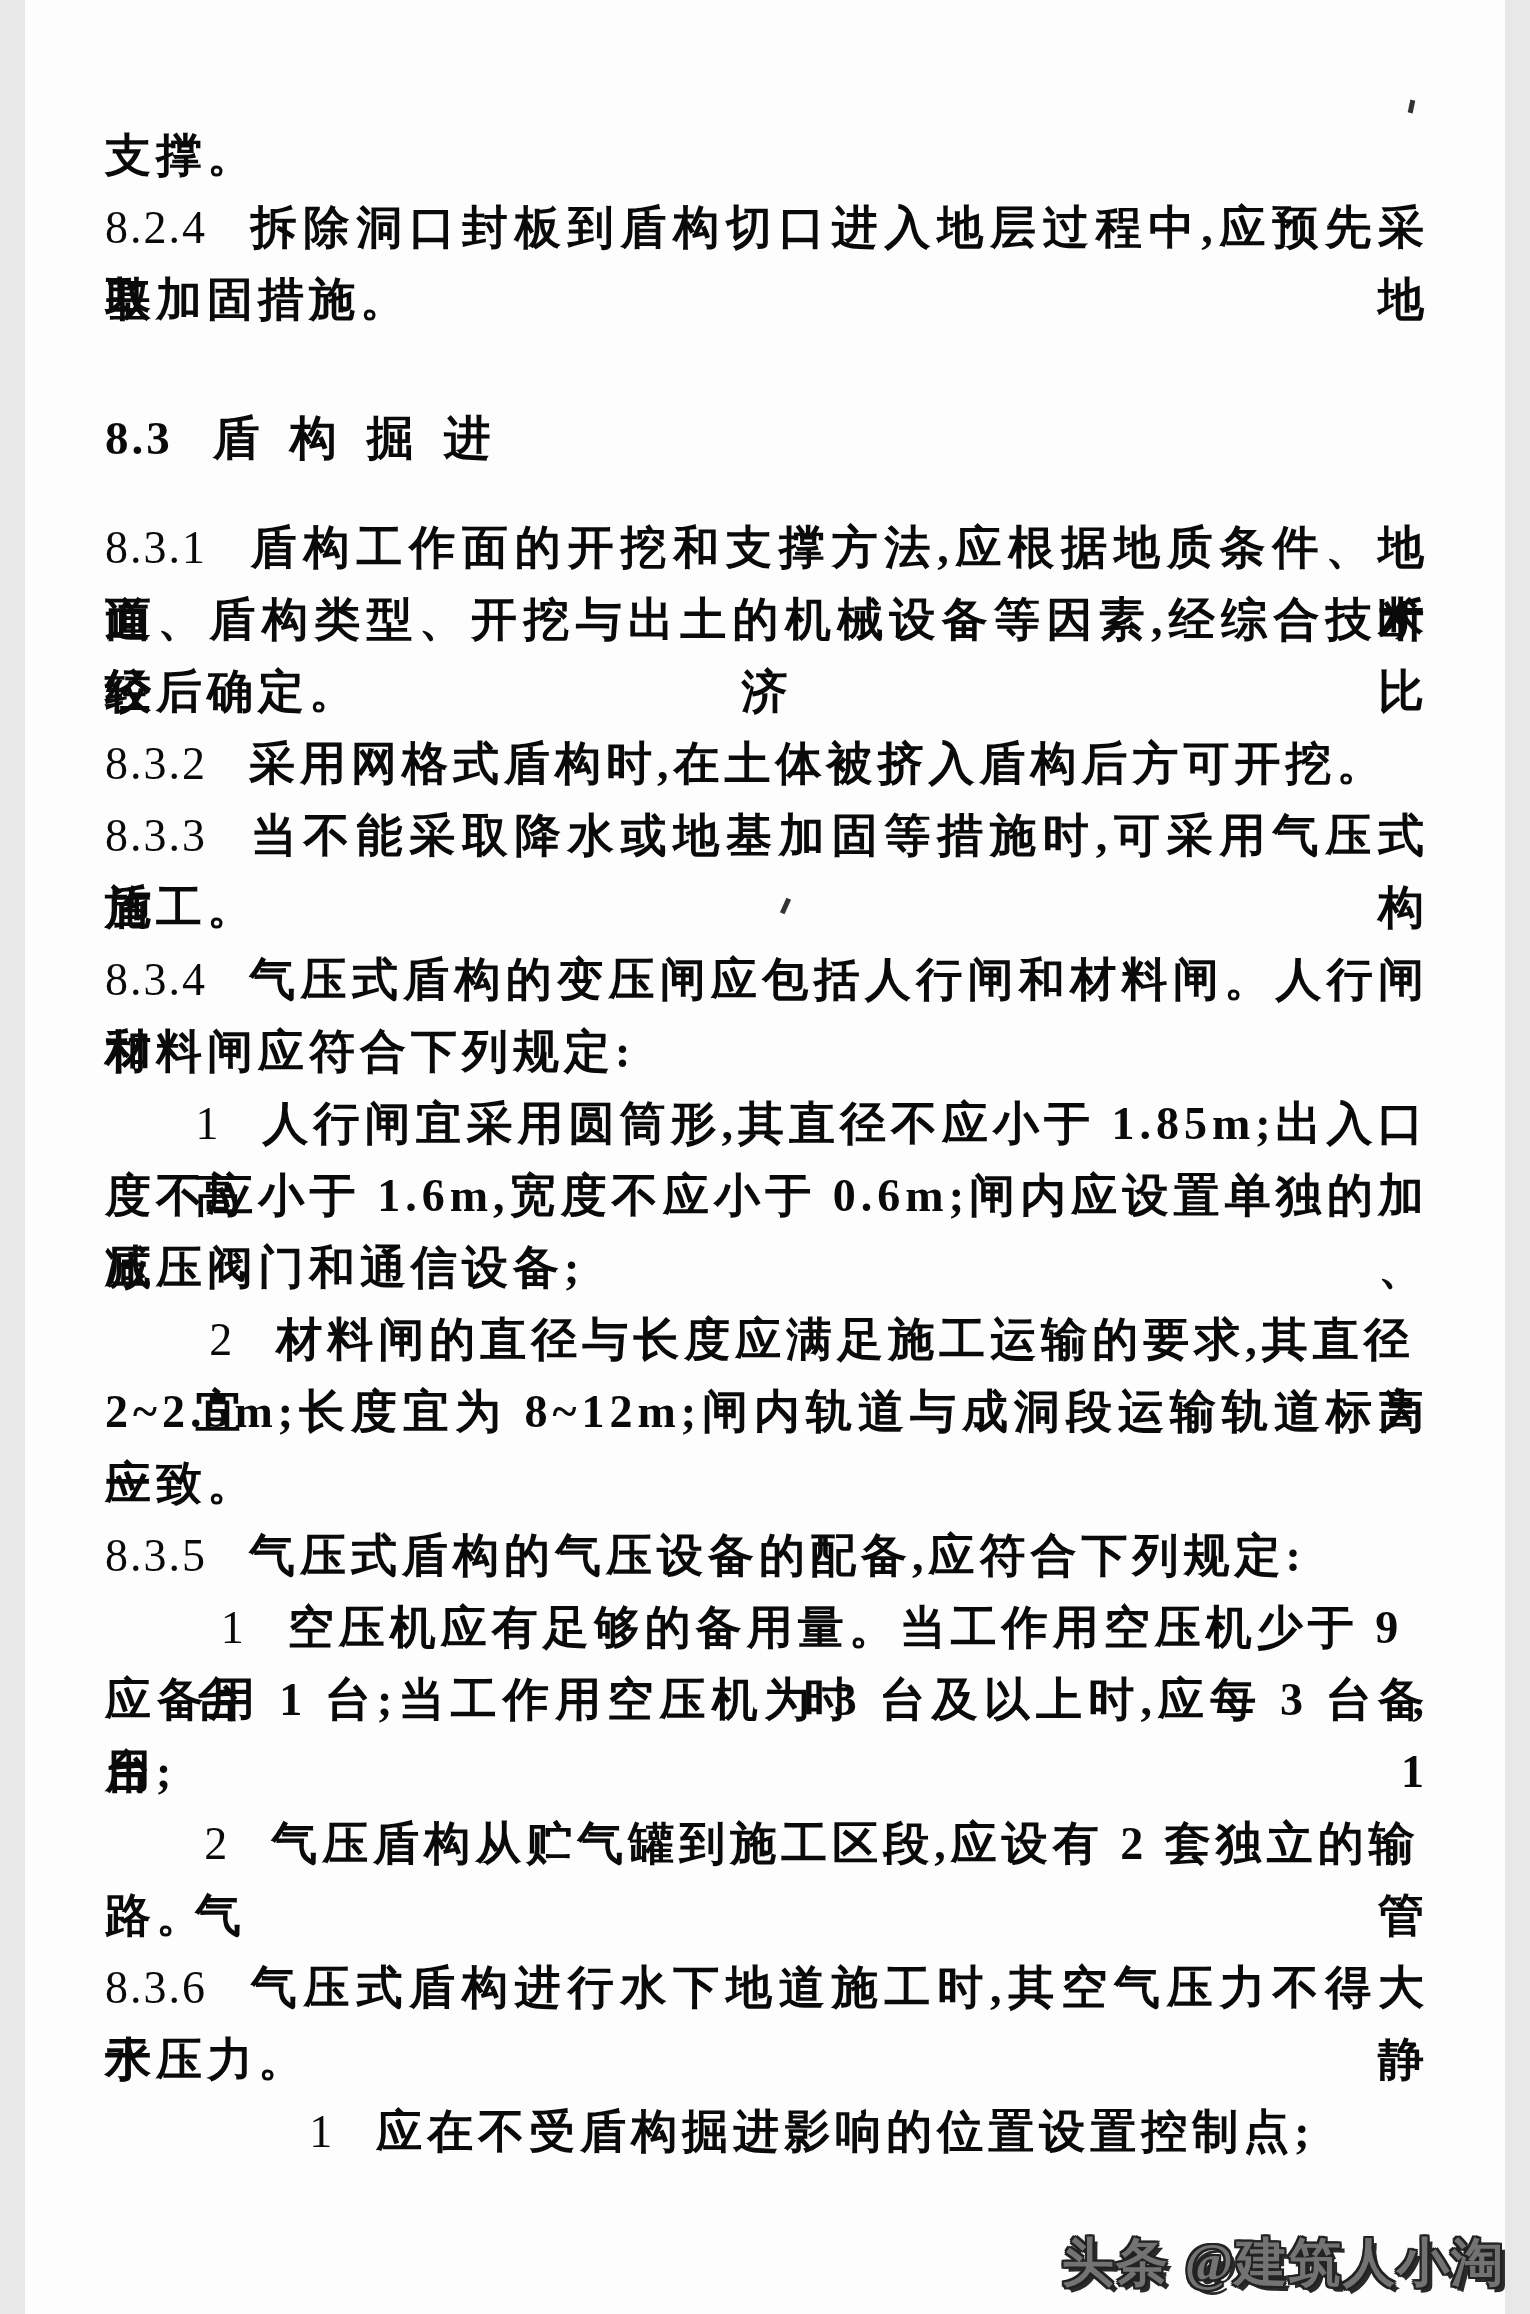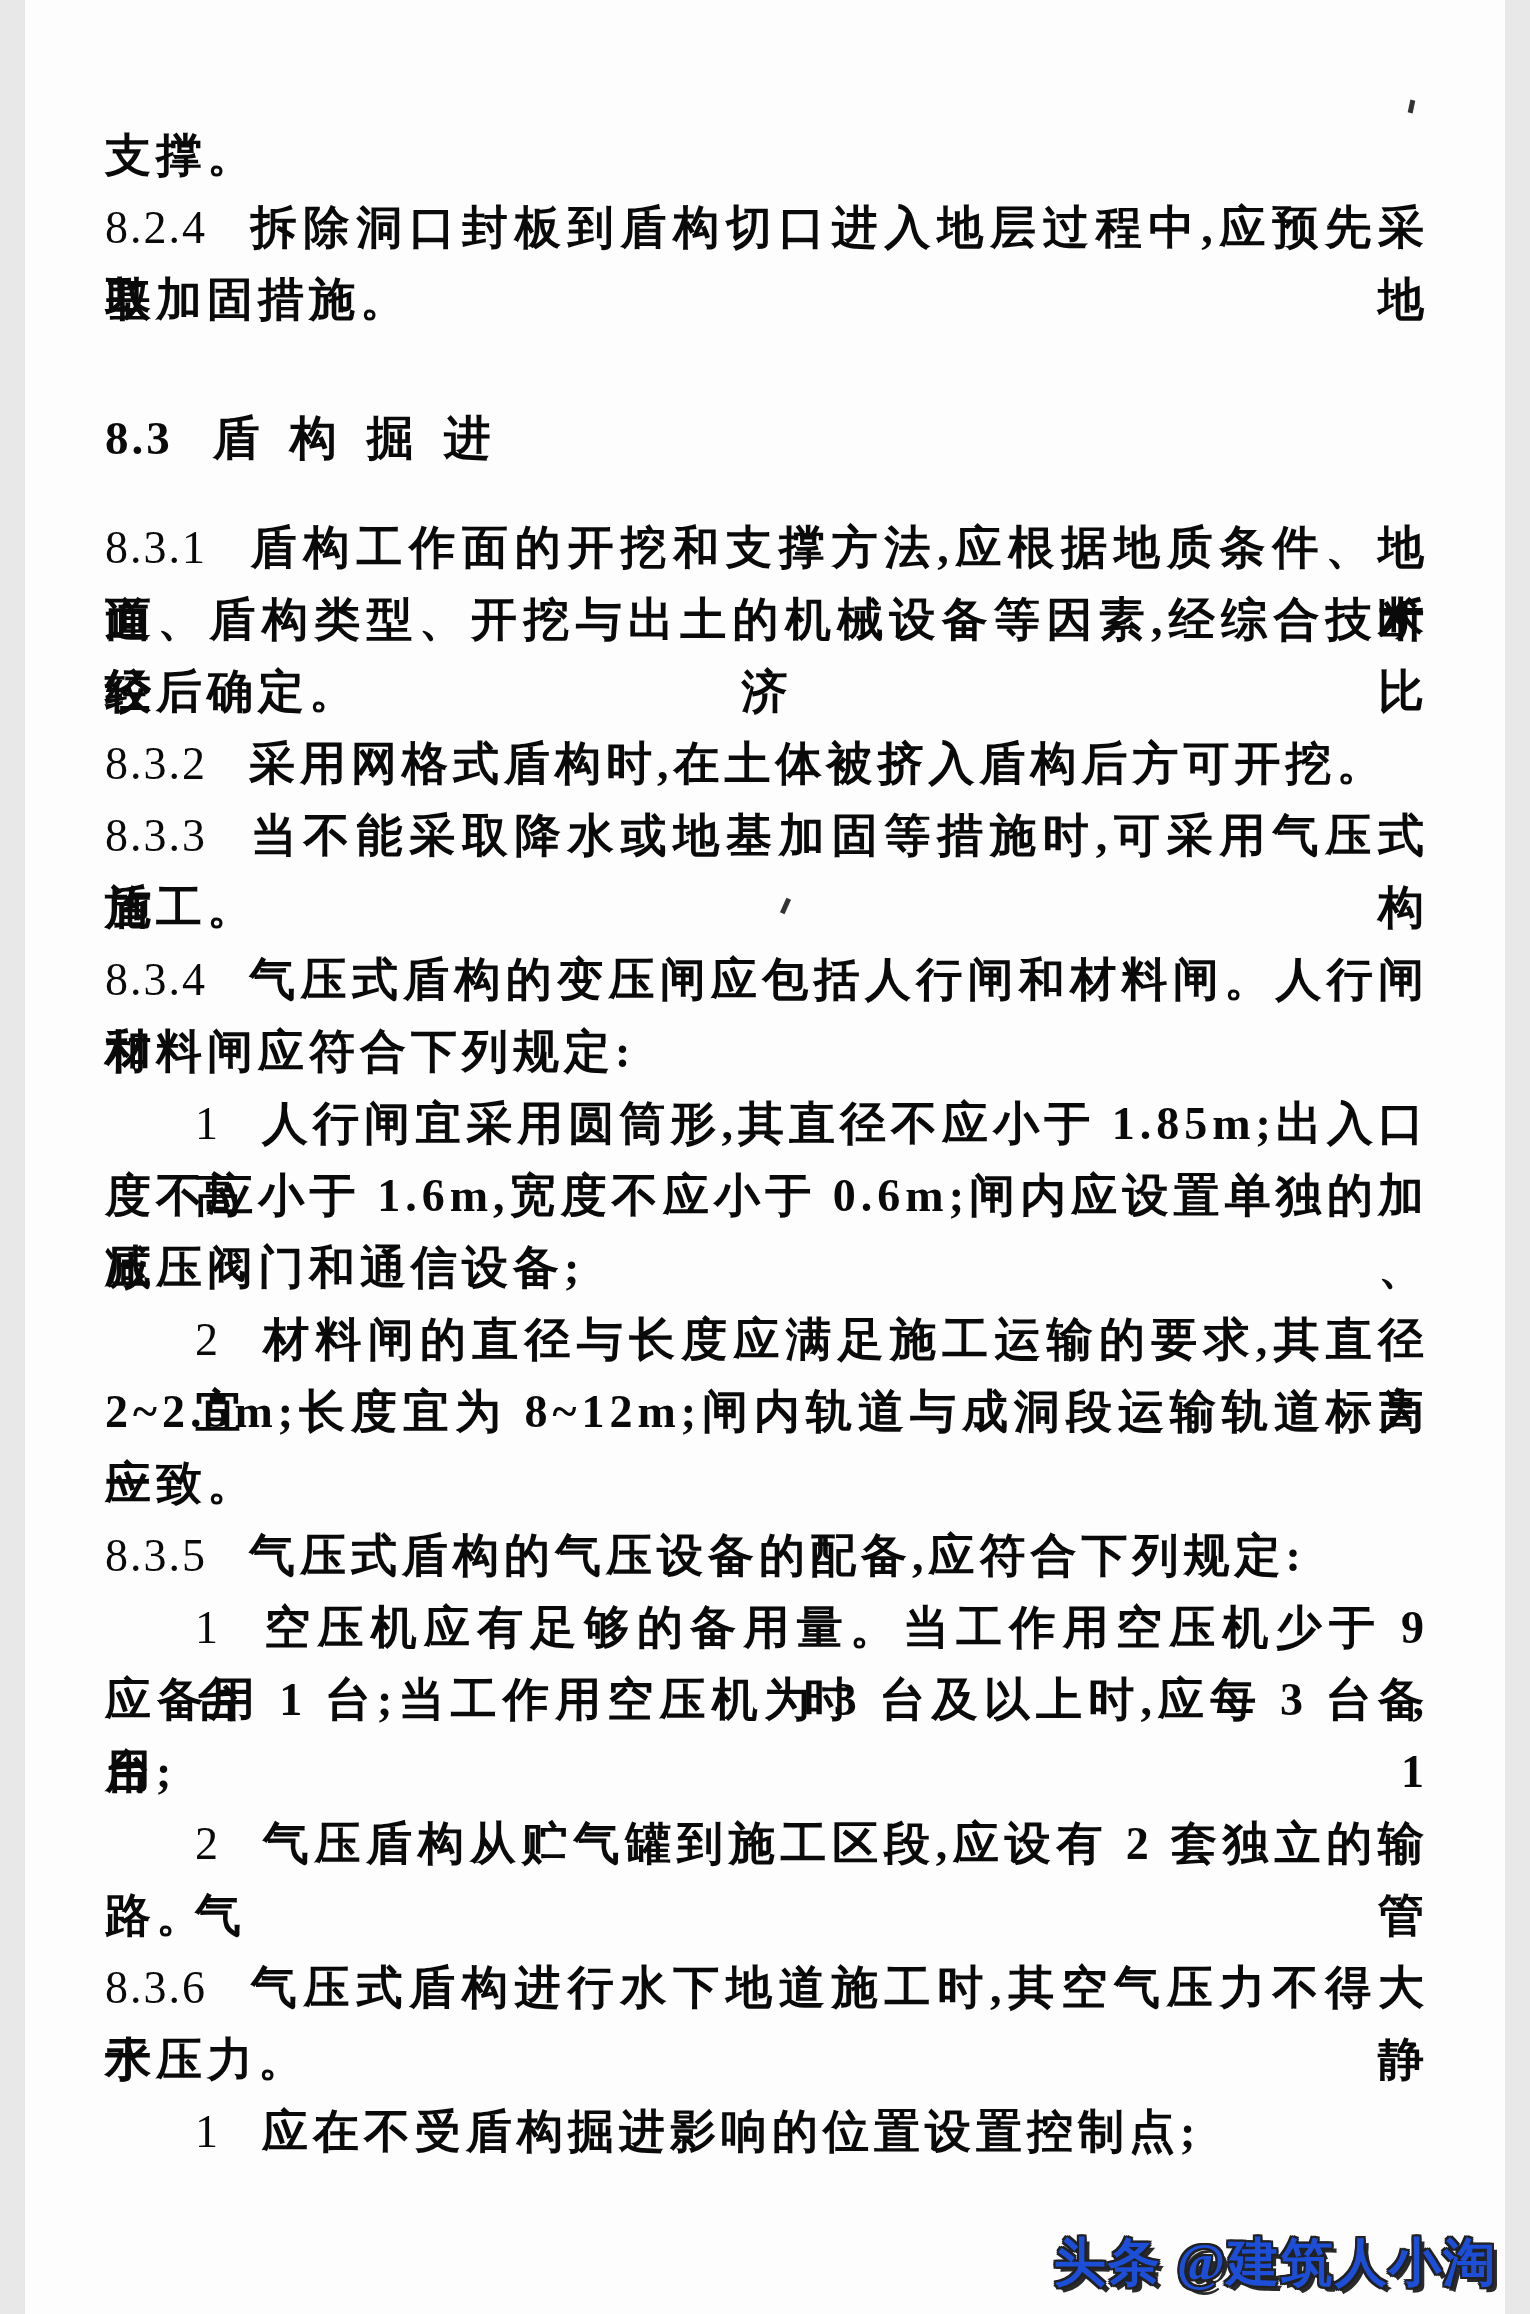--- a/index.html
+++ b/index.html
@@ -26,21 +26,21 @@
     font-size: 46px;
     font-weight: 700;
     letter-spacing: 5px;
     white-space: nowrap;
   }
   .line.fill {
     white-space: normal;
     text-align: justify;
     text-align-last: justify;
   }
-  .line.indent { padding-left: 90px; }
+  .line.indent { padding-left: 90px; text-align: center; }
   .num {
     font-weight: 400;
     letter-spacing: 2px;
     margin-right: 42px;
   }
   .heading {
     height: 72px;
     line-height: 72px;
     margin: 66px 0 38px 0;
     font-size: 47px;
@@ -49,26 +49,26 @@
   .h-num {
     letter-spacing: 3px;
     margin-right: 40px;
   }
   .h-title {
     letter-spacing: 30px;
     margin-right: -30px;
   }
   .watermark {
     position: absolute;
-    right: 8px;
+    right: 0;
     bottom: 16px;
     font-size: 52px;
     font-weight: 700;
     letter-spacing: 2px;
-    color: #1d4ed8;
+    color: #737373;
     text-shadow:
       2px 0 0 #222, -2px 0 0 #222, 0 2px 0 #222, 0 -2px 0 #222,
       2px 2px 0 #222, -2px -2px 0 #222, 2px -2px 0 #222, -2px 2px 0 #222,
       5px 5px 0 #2a2a2a;
     white-space: nowrap;
   }
   .speck {
     position: absolute;
     background: #333;
   }

